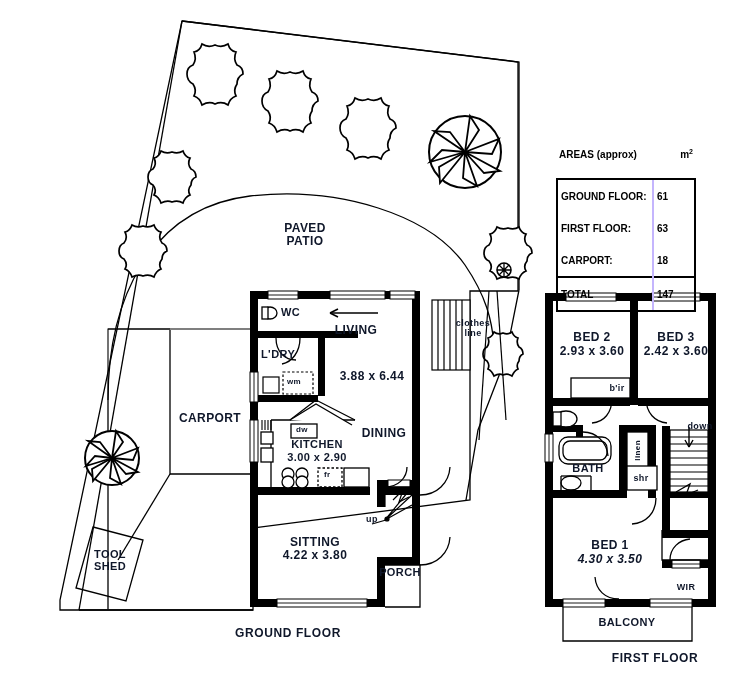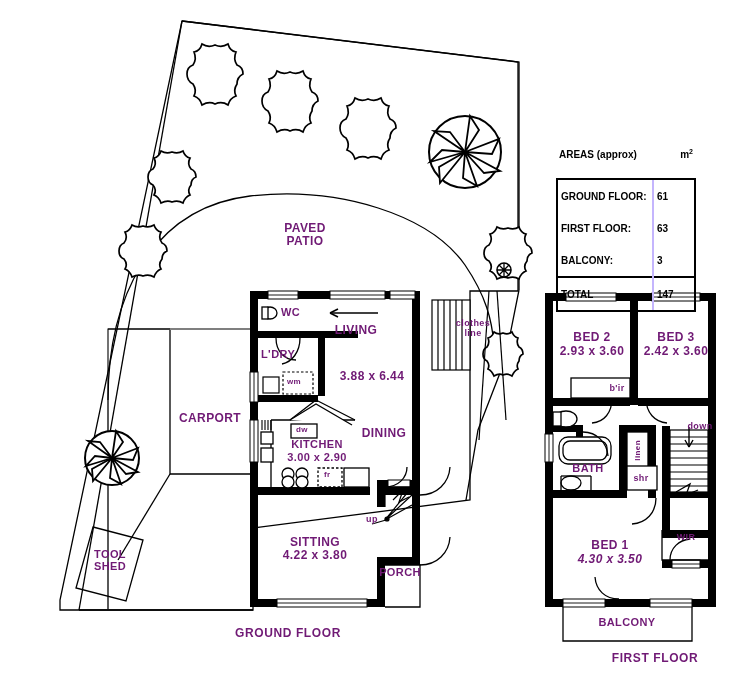--- a/index.html
+++ b/index.html
@@ -1,20 +1,20 @@
 <!DOCTYPE html>
 <html><head>
 <meta charset="utf-8">
 <style>
   html,body{margin:0;padding:0;background:#ffffff;}
   body{width:750px;height:691px;overflow:hidden;font-family:"Liberation Sans",sans-serif;}
   #plan{position:relative;width:750px;height:691px;background:#fff;}
   svg.layer{position:absolute;left:0;top:0;width:750px;height:691px;}
   .lbl{position:absolute;font-family:"Liberation Sans",sans-serif;font-weight:bold;
-       color:#701a75;letter-spacing:0.4px;white-space:nowrap;line-height:1.12;text-align:center;}
+       color:#0f172a;letter-spacing:0.4px;white-space:nowrap;line-height:1.12;text-align:center;}
   .lbl.c{transform:translateX(-50%);}
   .t12{font-size:12px;}
   .t11{font-size:11px;}
   .t9{font-size:9px;}
   .t8{font-size:8px;}
   .vert{writing-mode:vertical-rl;transform:rotate(180deg);}
   .caption{font-size:12px;font-weight:bold;letter-spacing:0.6px;}
   
   #areas{position:absolute;left:556px;top:148px;width:140px;}
   #areas .hdr{display:flex;justify-content:space-between;align-items:flex-end;
@@ -360,21 +360,21 @@
   <div class="lbl c t12" style="left:592px;top:331px;">BED 2</div>
   <div class="lbl c t12" style="left:592px;top:345px;">2.93 x 3.60</div>
   <div class="lbl c t12" style="left:676px;top:331px;">BED 3</div>
   <div class="lbl c t12" style="left:676px;top:345px;">2.42 x 3.60</div>
   <div class="lbl c t9" style="left:617px;top:383px;">b'ir</div>
   <div class="lbl c t11" style="left:588px;top:462px;">BATH</div>
   <div class="lbl t8 vert" style="left:634px;top:440px;">linen</div>
   <div class="lbl c t9" style="left:641px;top:473px;">shr</div>
   <div class="lbl c t12" style="left:610px;top:539px;">BED 1</div>
   <div class="lbl c t12" style="left:610px;top:553px;font-style:italic;">4.30 x 3.50</div>
-  <div class="lbl c t9" style="left:686px;top:532px;text-align:right;">WIR</div>
+  <div class="lbl c t9" style="left:686px;top:582px;text-align:right;">WIR</div>
   <div class="lbl c t11" style="left:627px;top:616px;">BALCONY</div>
   <div class="lbl c t9" style="left:700px;top:421px;">down</div>
 
   <div class="lbl c caption" style="left:288px;top:627px;">GROUND FLOOR</div>
   <div class="lbl c caption" style="left:655px;top:652px;">FIRST FLOOR</div>
 
   <div id="areas">
     <div class="hdr">
       <span>AREAS (approx)</span>
       <span><span>m</span><sup>2</sup></span>
@@ -384,22 +384,22 @@
         <tbody>
           <tr>
               <td>GROUND FLOOR:</td>
               <td class="v">61</td>
             </tr>
           <tr>
               <td>FIRST FLOOR:</td>
               <td class="v">63</td>
             </tr>
           <tr>
-              <td>BALCONY:</td>
-              <td class="v">3</td>
+              <td>CARPORT:</td>
+              <td class="v">18</td>
             </tr>
           <tr class="tot">
               <td>TOTAL</td>
               <td class="v">147</td>
             </tr>
         </tbody>
       </table>
     </div>
   </div>
 

